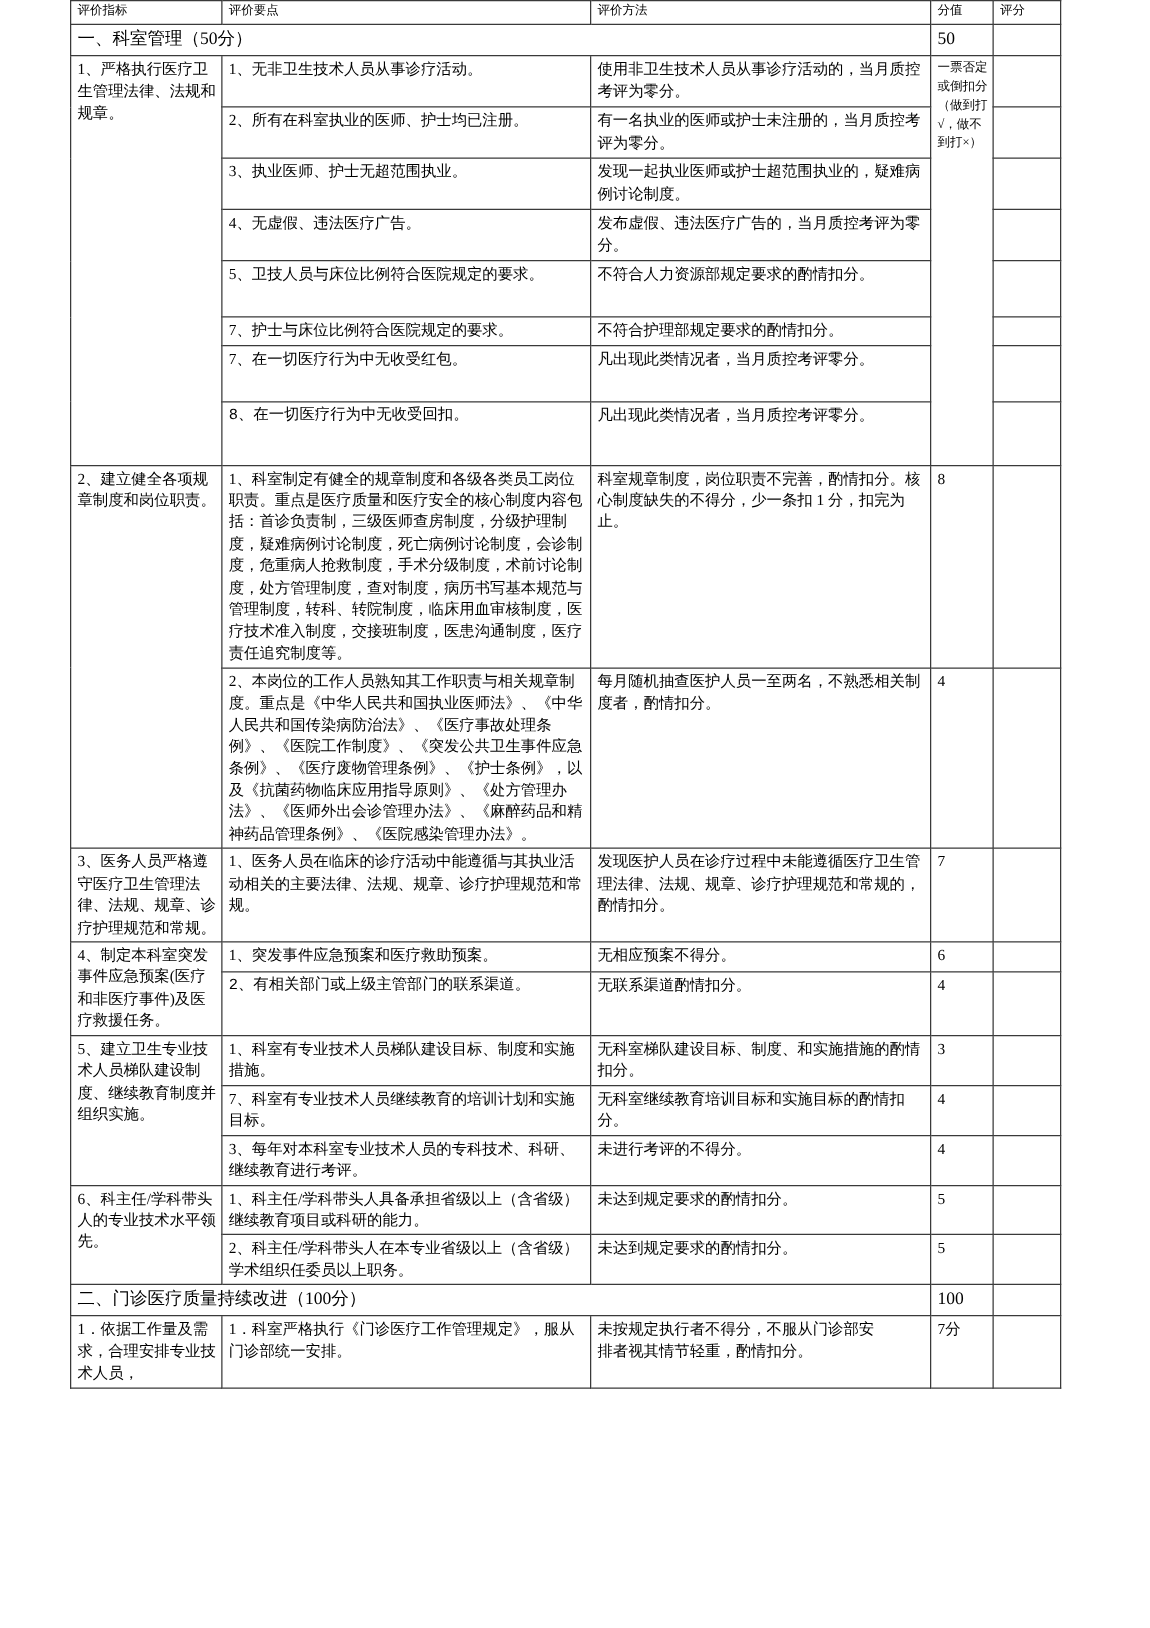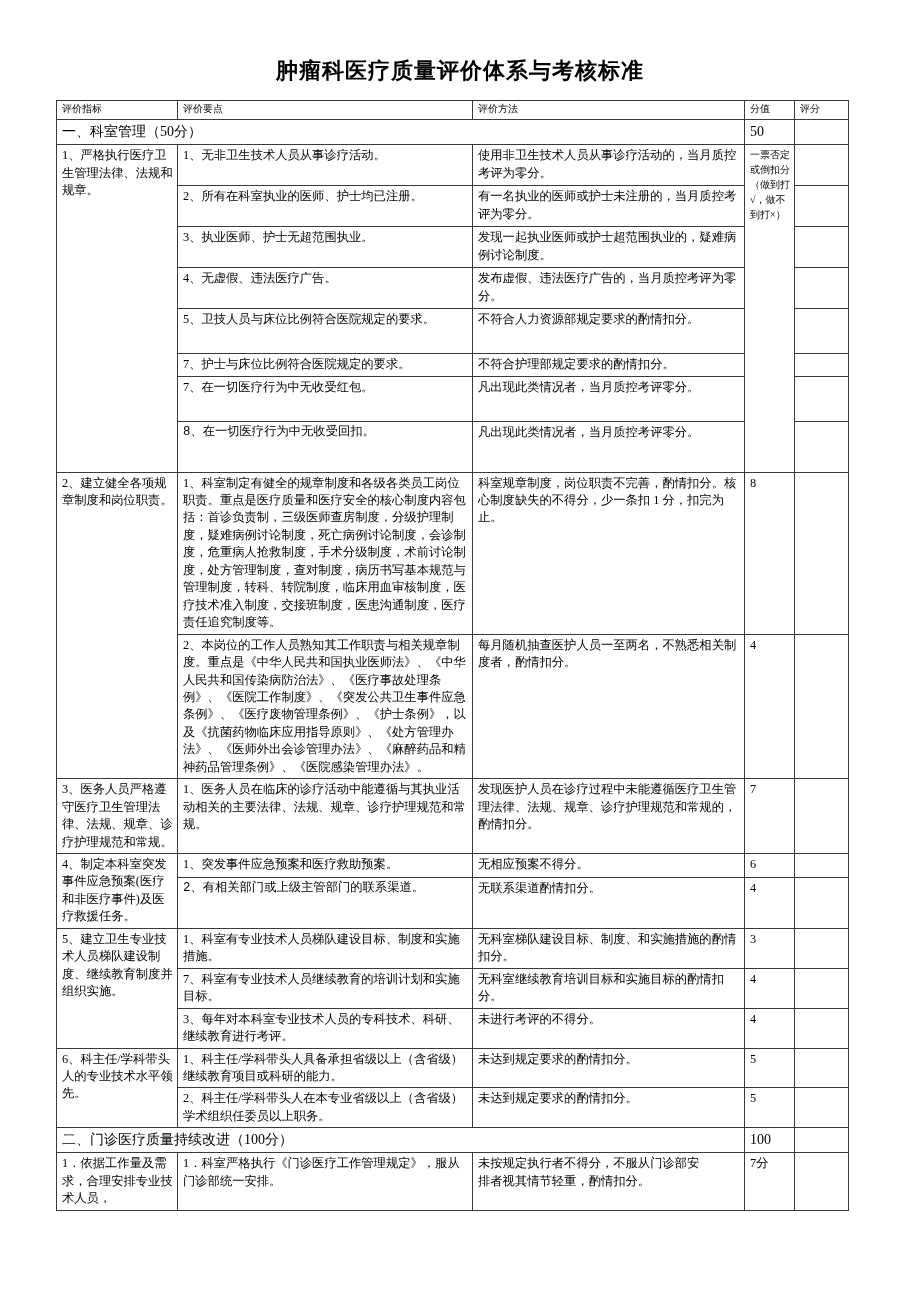--- a/index.html
+++ b/index.html
@@ -95,21 +95,20 @@
   }
   .tall-a { height: 36px; }
   .tall-b { height: 40px; }
   .tall-c { height: 46px; font-family: Liberation Mono, monospace; }
 </style>
 </head>
 <body>
 
 <div class="page">
 
-  <div class="doc-title">肿瘤科医疗质量评价体系与考核标准</div>
 
   <table class="main">
     <colgroup>
       <col class="c-idx">
         <col class="c-point">
         <col class="c-meth">
         <col class="c-score">
         <col class="c-grade">
     </colgroup>
 

